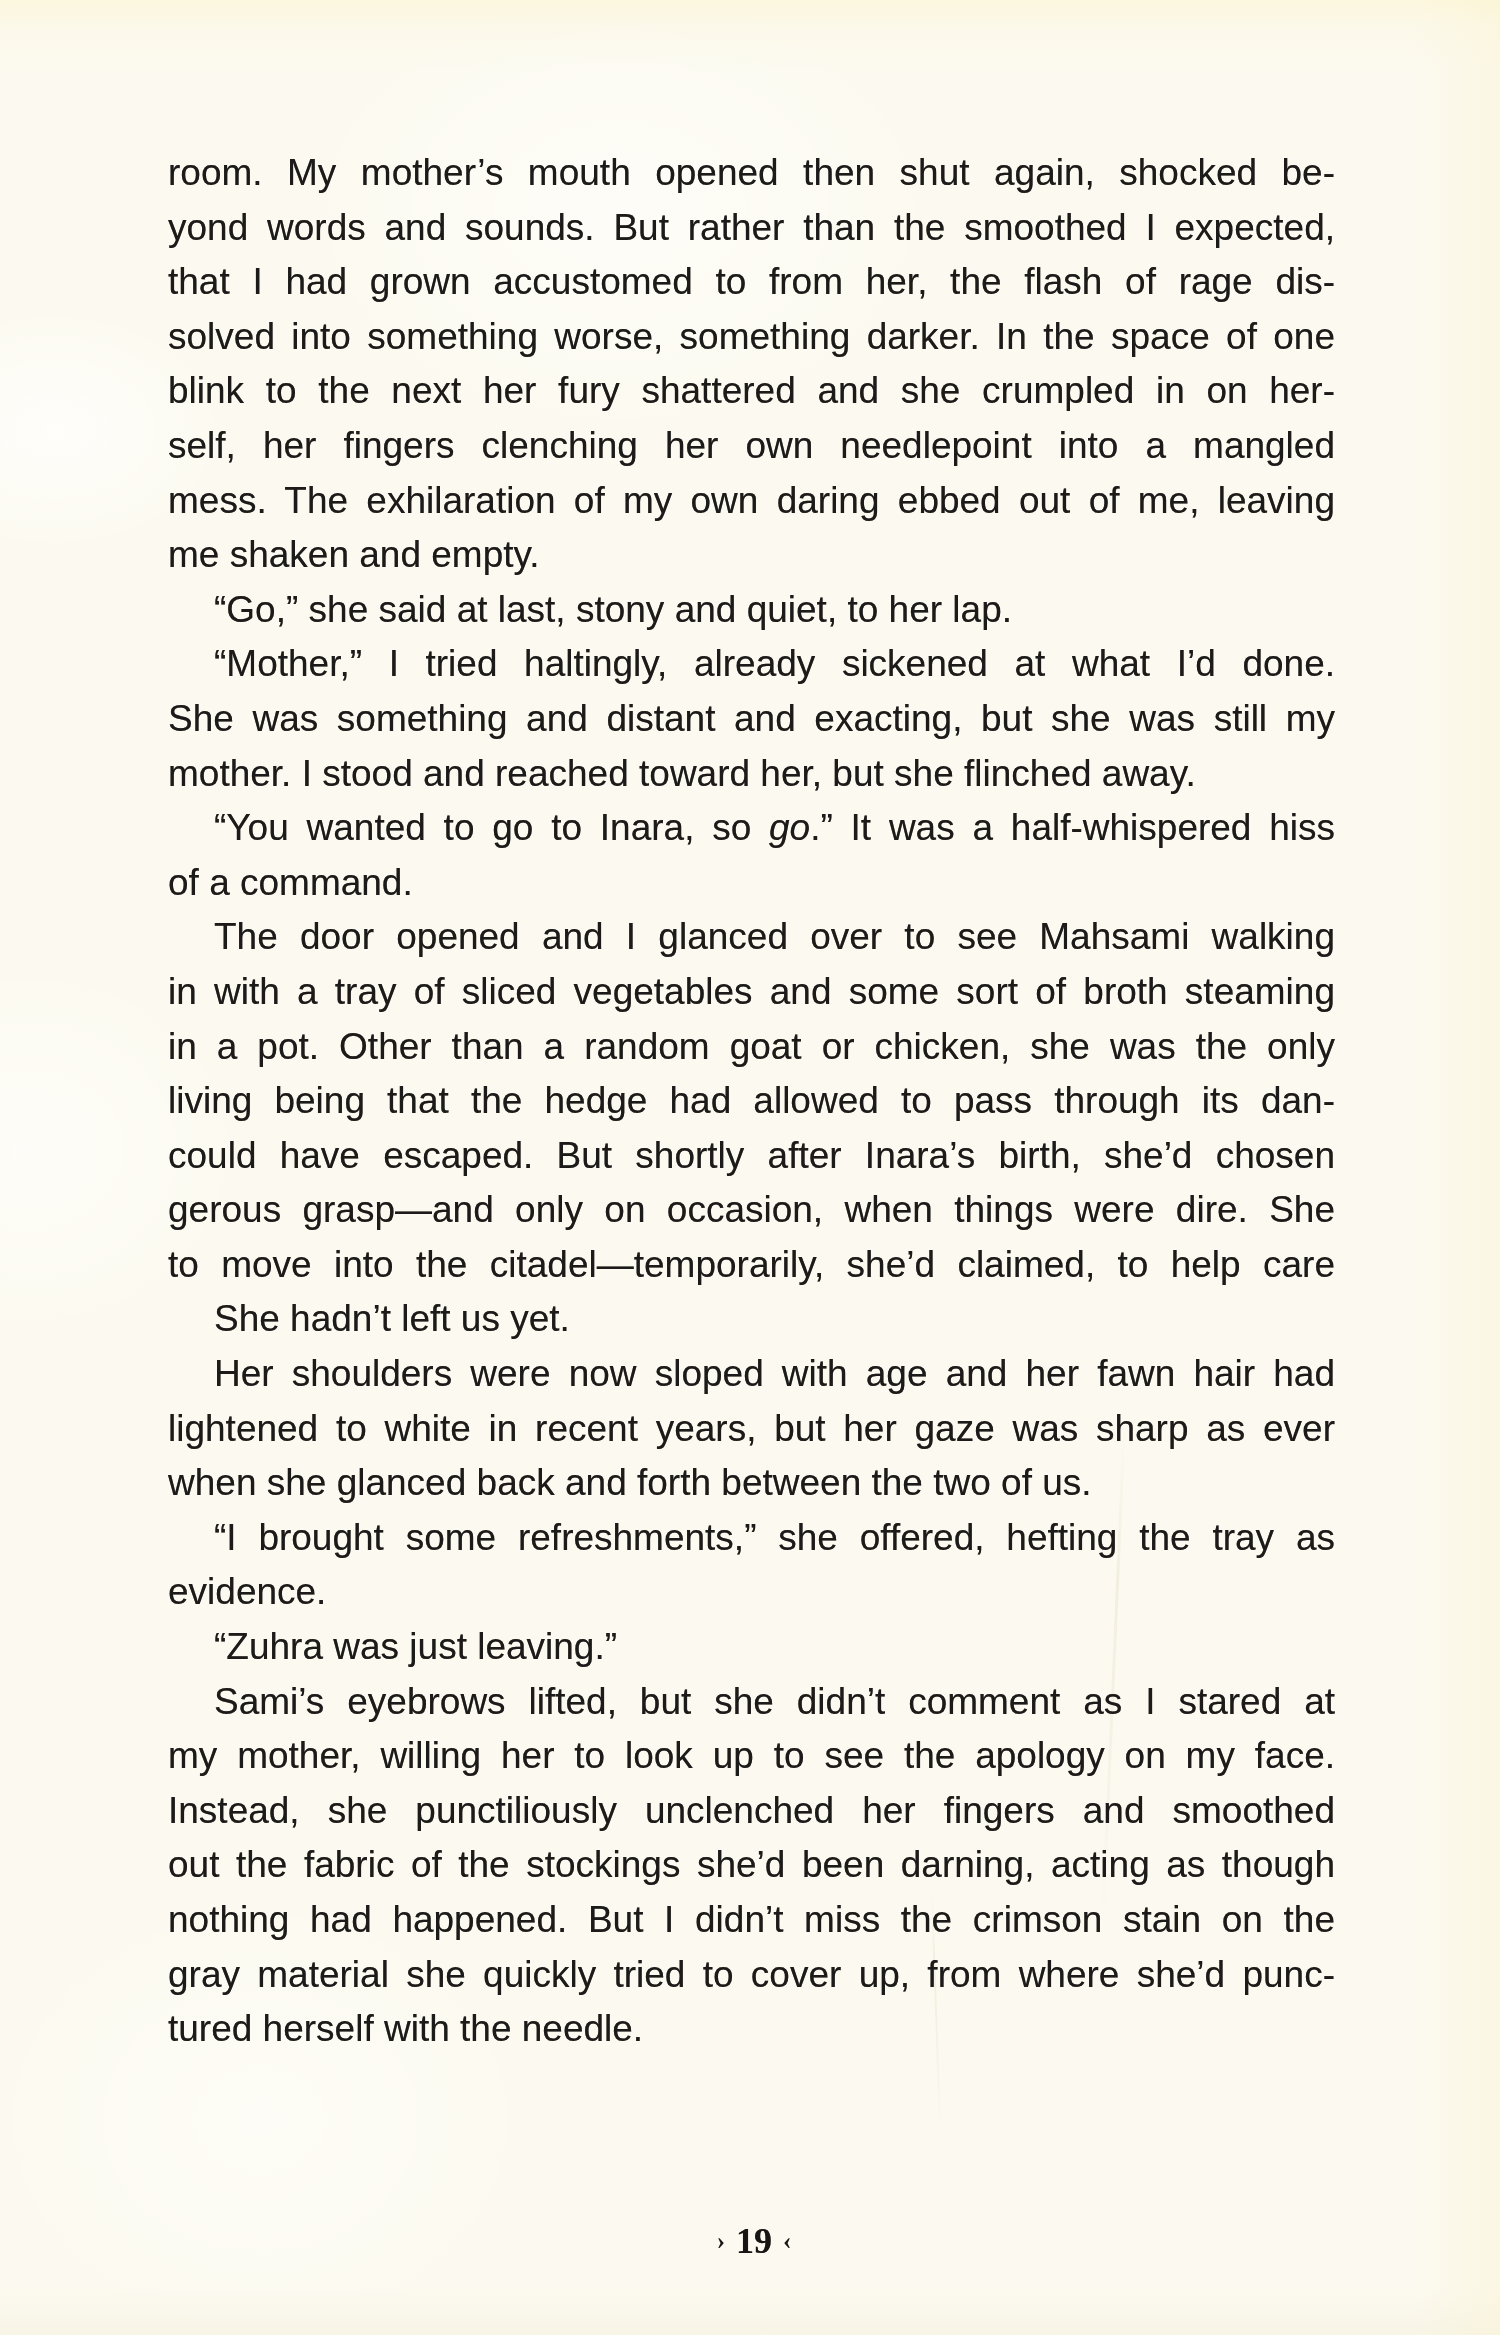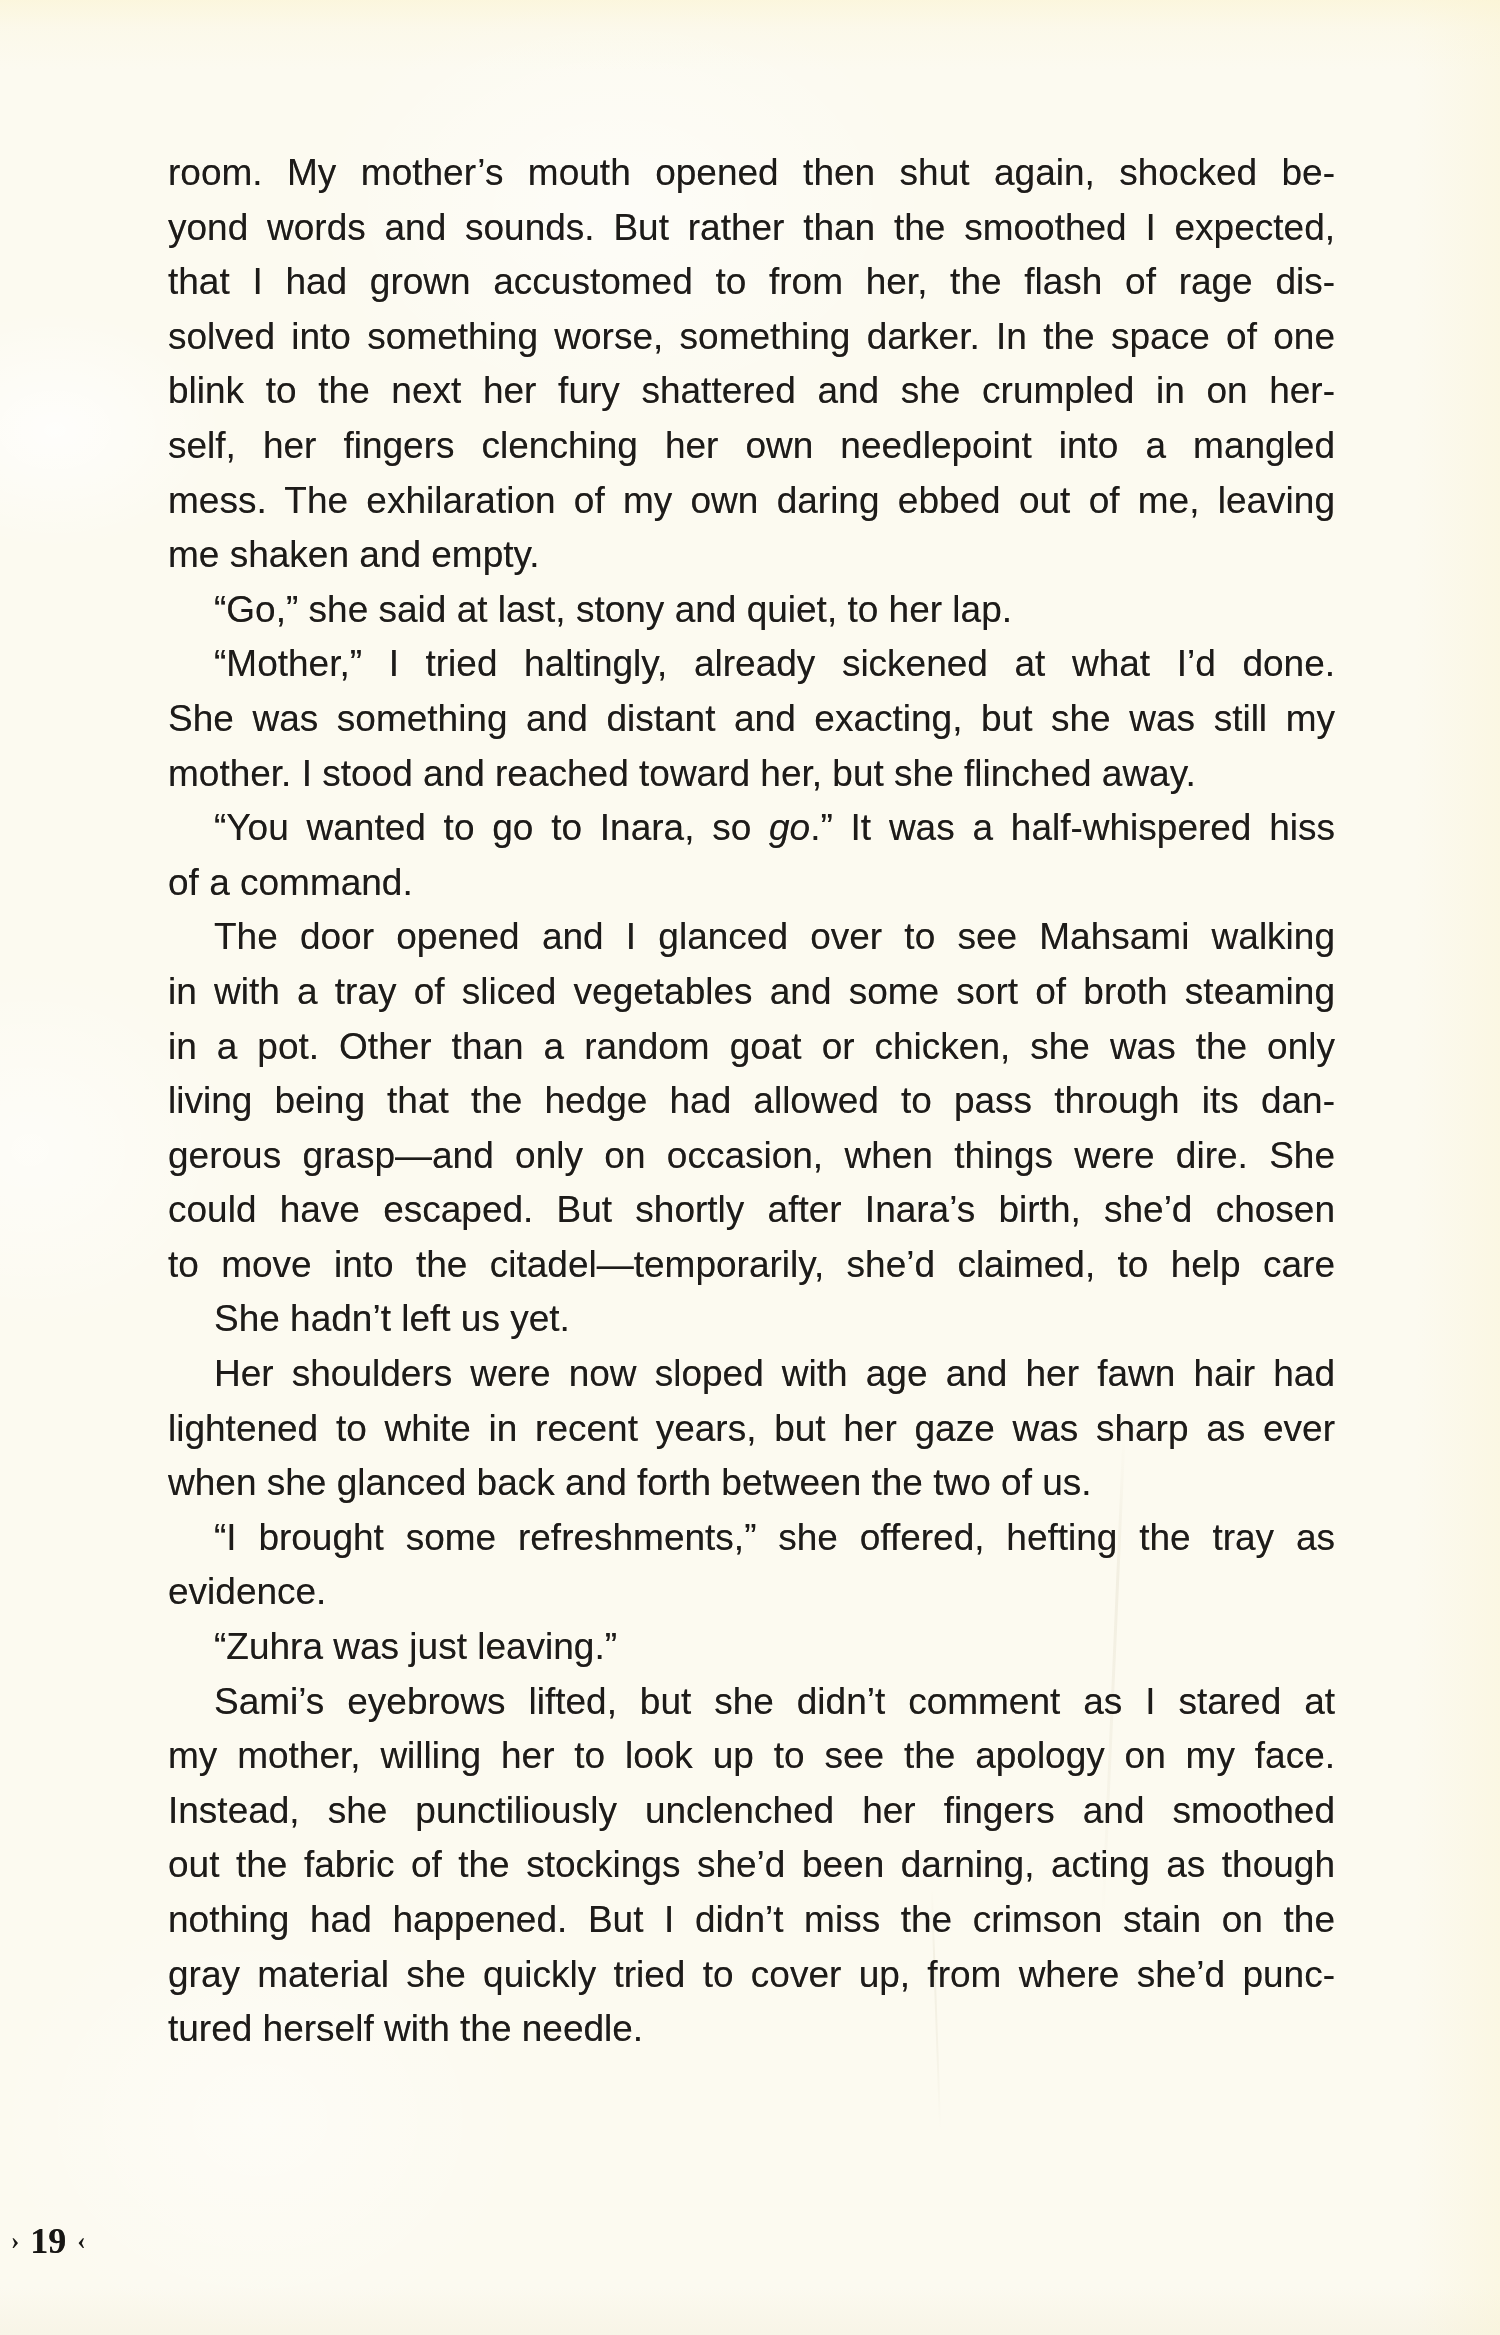--- a/index.html
+++ b/index.html
@@ -52,24 +52,24 @@
     height: 54.6px;
     text-align: justify;
     text-align-last: justify;
   }
   .ln.last { text-align-last: left; }
   .ln.ind  { text-indent: 46px; }
   .ln em   { font-style: italic; }
 
   .footer {
     position: absolute;
-    left: 0;
+    left: 8px;
     right: 0;
     top: 2220px;
-    text-align: left;
+    text-align: center;
     font-family: "Liberation Serif", serif;
     color: #171614;
     white-space: nowrap;
   }
   .footer .num {
     font-size: 36px;
     font-weight: bold;
     letter-spacing: 0px;
     text-shadow: 0 0 0.5px rgba(23,22,20,0.6);
   }
@@ -100,22 +100,22 @@
     <div class="ln ind last" style="">“Go,” she said at last, stony and quiet, to her lap.</div>
     <div class="ln ind" style="">“Mother,” I tried haltingly, already sickened at what I’d done.</div>
     <div class="ln" style="">She was something and distant and exacting, but she was still my</div>
     <div class="ln last" style="">mother. I stood and reached toward her, but she flinched away.</div>
     <div class="ln ind" style=""><span>“You wanted to go to Inara, so </span><em>go</em><span>.” It was a half-whispered hiss</span></div>
     <div class="ln last" style="">of a command.</div>
     <div class="ln ind" style="">The door opened and I glanced over to see Mahsami walking</div>
     <div class="ln" style="">in with a tray of sliced vegetables and some sort of broth steaming</div>
     <div class="ln" style="">in a pot. Other than a random goat or chicken, she was the only</div>
     <div class="ln" style="">living being that the hedge had allowed to pass through its dan-</div>
+    <div class="ln" style="">could have escaped. But shortly after Inara’s birth, she’d chosen</div>
     <div class="ln" style="">gerous grasp—and only on occasion, when things were dire. She</div>
-    <div class="ln" style="">could have escaped. But shortly after Inara’s birth, she’d chosen</div>
     <div class="ln" style="">to move into the citadel—temporarily, she’d claimed, to help care</div>
     <div class="ln ind last" style="">She hadn’t left us yet.</div>
     <div class="ln ind" style="">Her shoulders were now sloped with age and her fawn hair had</div>
     <div class="ln" style="">lightened to white in recent years, but her gaze was sharp as ever</div>
     <div class="ln last" style="">when she glanced back and forth between the two of us.</div>
     <div class="ln ind" style="">“I brought some refreshments,” she offered, hefting the tray as</div>
     <div class="ln last" style="">evidence.</div>
     <div class="ln ind last" style="">“Zuhra was just leaving.”</div>
     <div class="ln ind" style="">Sami’s eyebrows lifted, but she didn’t comment as I stared at</div>
     <div class="ln" style="">my mother, willing her to look up to see the apology on my face.</div>

